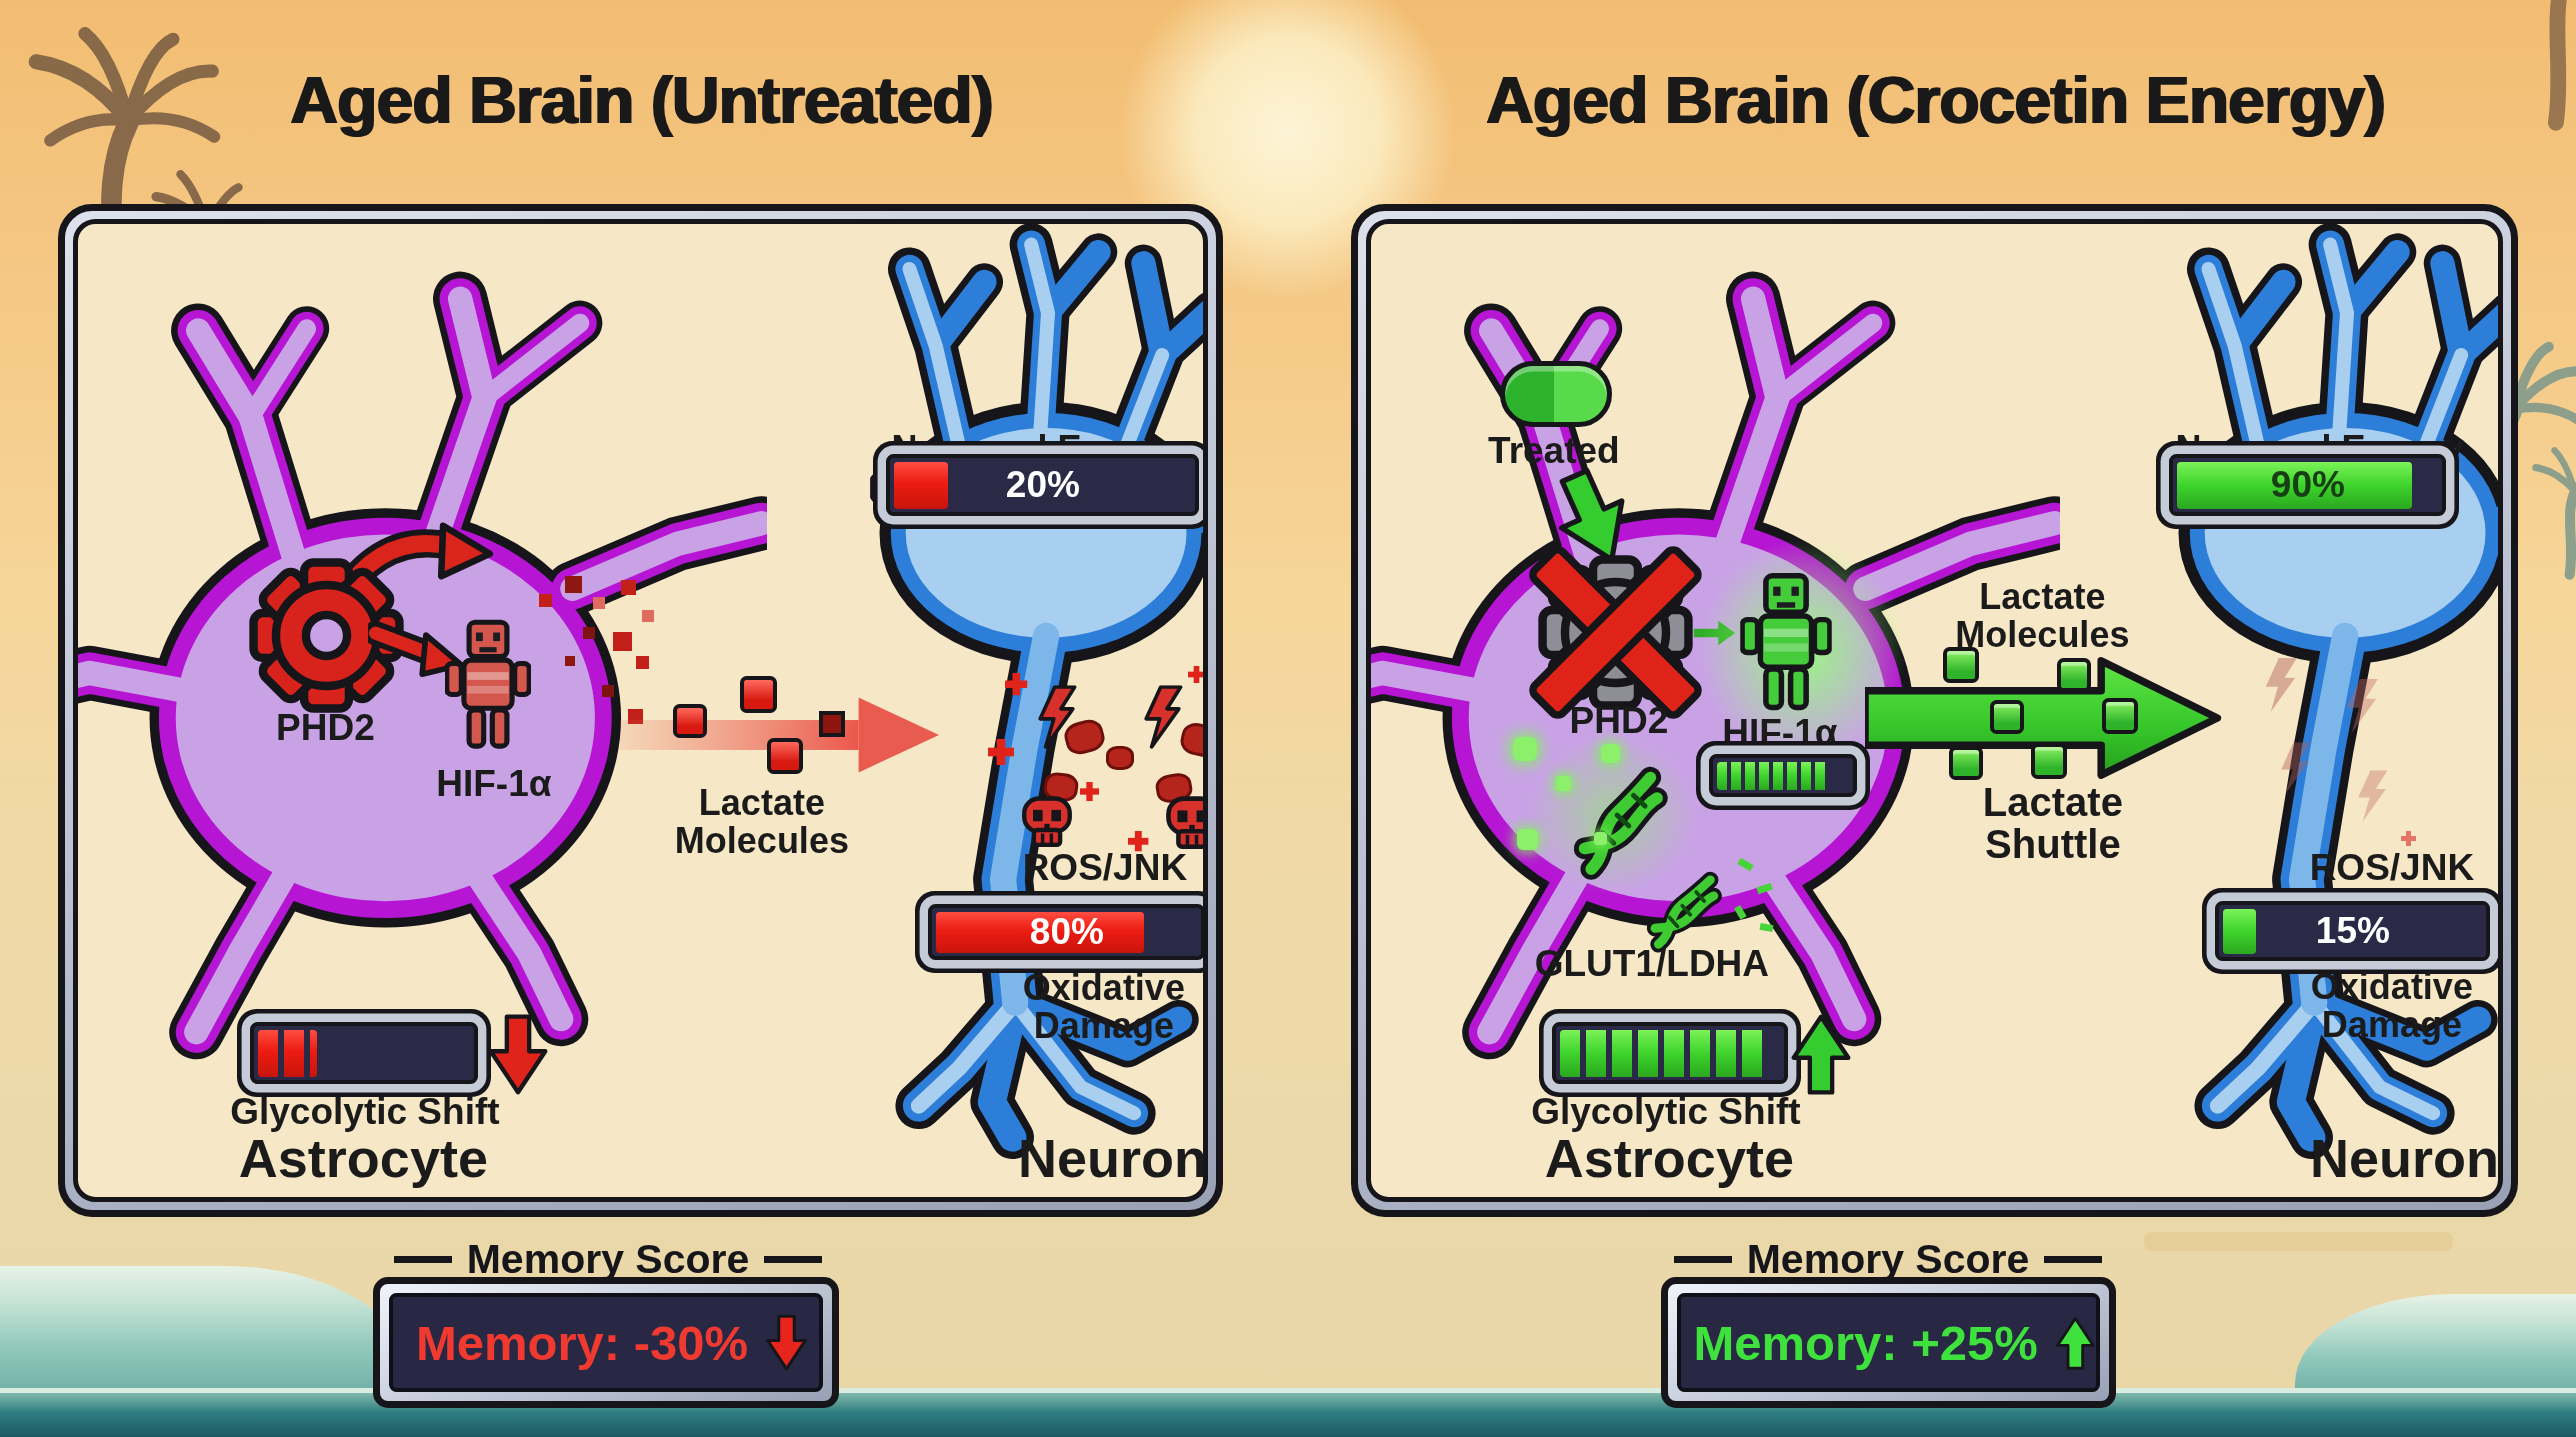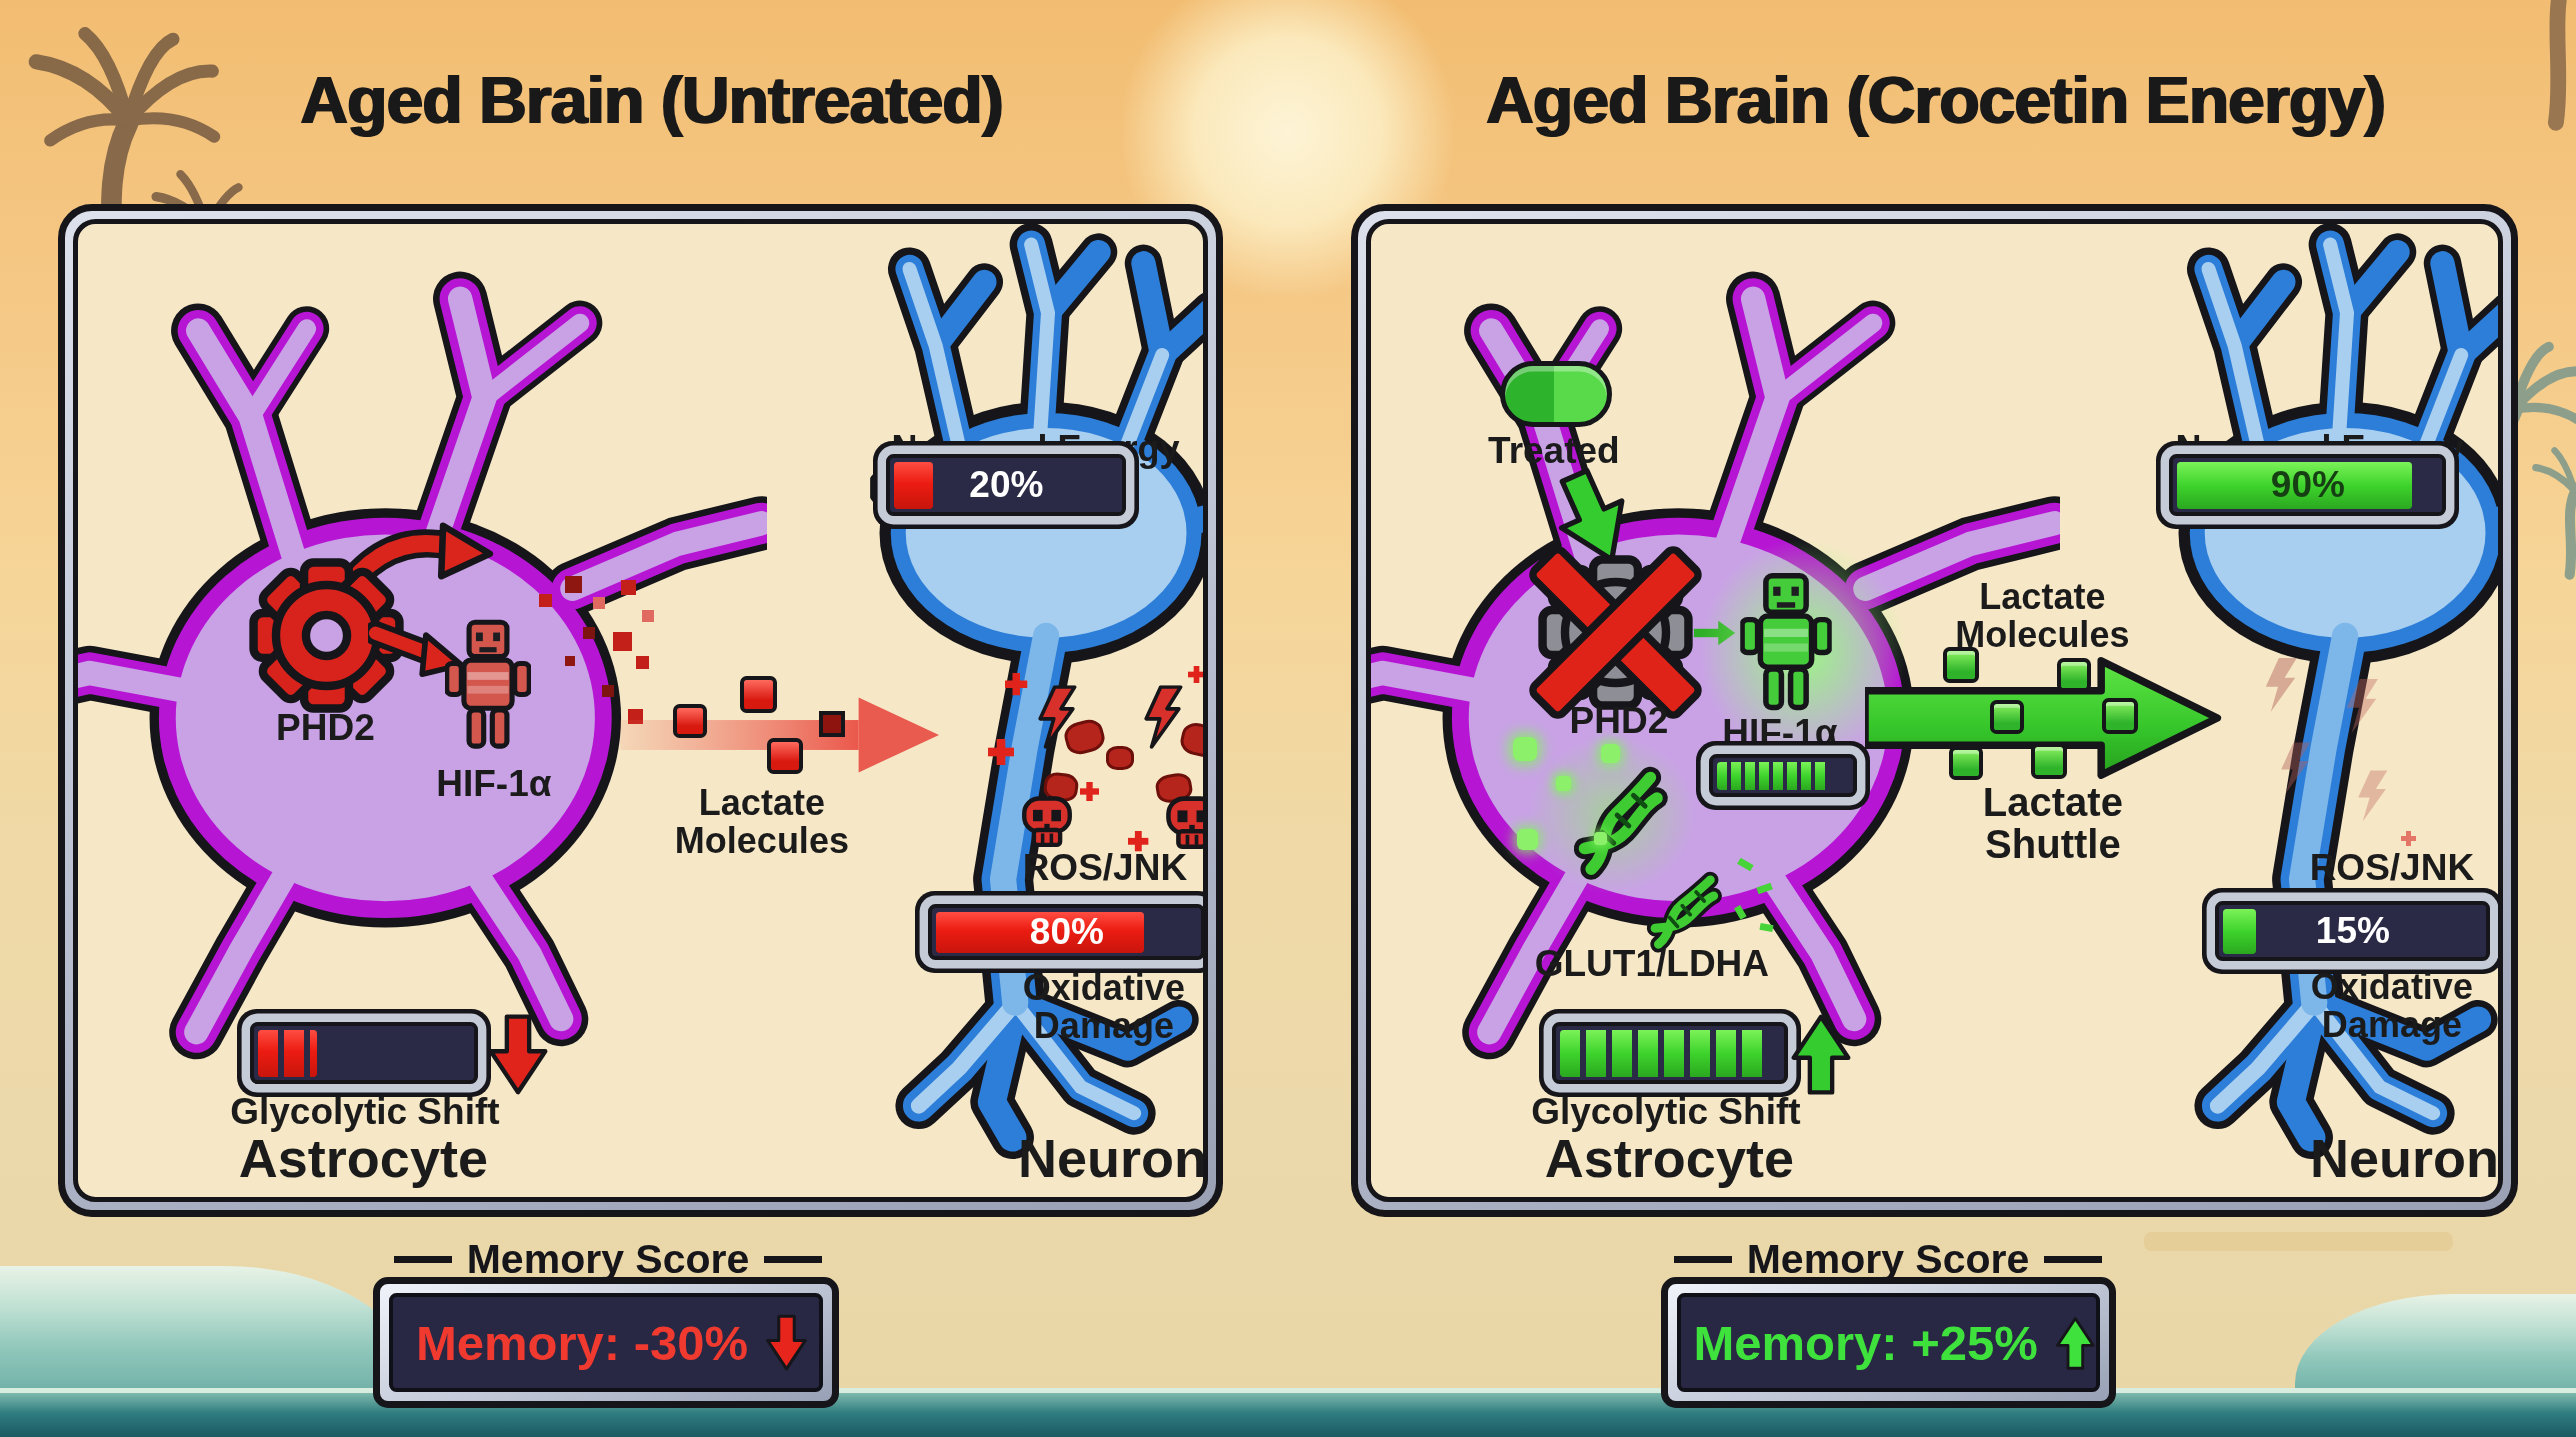--- a/index.html
+++ b/index.html
@@ -241,21 +241,21 @@
     </svg>
   <svg class="abs" style="left:2471px;top:-140px;width:187px;height:281px;color:#8a6a4a;opacity:.85;" viewBox="0 0 200 300" width="187" height="281">
       <use href="#palm"></use>
     </svg>
   <div class="px" style="left:2144px;top:1232px;width:309px;height:19px;background:#e2c88f;opacity:.6;border-radius:7.5px;"></div>
   <div class="px" style="left:112px;top:1200px;width:168px;height:13px;background:#e2c88f;opacity:.55;border-radius:7.5px;"></div>
   <div class="wave" style="left:0;width:412px;height:131px;border-top-right-radius:187px 112px;"></div>
   <div class="wave" style="right:0;width:281px;height:103px;border-top-left-radius:159px 89px;"></div>
   <div class="sea"></div>
 
-  <div class="title" style="left:68px;top:62px;width:1165px;">Aged Brain (Untreated)</div>
+  <div class="title" style="left:58px;top:62px;width:1165px;">Aged Brain (Untreated)</div>
   <div class="title" style="left:1351px;top:62px;width:1167px;">Aged Brain (Crocetin Energy)</div>
 
   <div class="panel" style="left:58px;top:204px;width:1165px;height:1013px;">
     <div class="panel-inner">
 
       <svg class="abs" style="left:-22.5px;top:26px;width:711px;height:917px;" viewBox="0 0 760 980" width="711" height="917">
           <use href="#astro"></use>
         </svg>
       <svg class="abs" style="left:792px;top:0;width:356px;height:936px;" viewBox="0 0 380 1000" width="356" height="936">
           <use href="#neuron"></use>
@@ -296,21 +296,21 @@
         <rect x="0" y="30" width="255" height="32" fill="url(#fadeRed)"></rect>
         <polygon points="255,6 341,46 255,86" fill="#e8473f" opacity="0.88"></polygon>
       </svg>
       <div class="sq red" style="left:595px;top:480px;width:34px;height:34px;"></div>
       <div class="sq red" style="left:662px;top:452px;width:37px;height:37px;"></div>
       <div class="sq red" style="left:689px;top:514px;width:36px;height:36px;"></div>
       <div class="px" style="left:741px;top:487px;width:26px;height:26px;background:#8e1410;border:4.7px solid #15151a;box-sizing:border-box;"></div>
       <div class="lbl" style="left:562px;top:560px;width:243px;font-size:36px;">Lactate Molecules</div>
 
       <div class="lbl nowrap" style="left:813px;top:206px;width:281px;font-size:36px;">Neuronal Energy</div>
-      <div class="meter" style="left:808px;top:230px;width:240px;height:62px;">
+      <div class="meter" style="left:808px;top:230px;width:313px;height:62px;">
         <div class="fill red" style="width: calc(20% - 7.5px);"></div>
         <div class="pct">20%</div>
       </div>
 
       <svg class="abs" style="left:957px;top:461px;width:43px;height:64px;color:#d8302a;" viewBox="0 0 46 68" width="43" height="64">
           <use href="#bolt"></use>
         </svg>
       <svg class="abs" style="left:1063px;top:461px;width:43px;height:64px;color:#d8302a;" viewBox="0 0 46 68" width="43" height="64">
           <use href="#bolt"></use>
         </svg>

